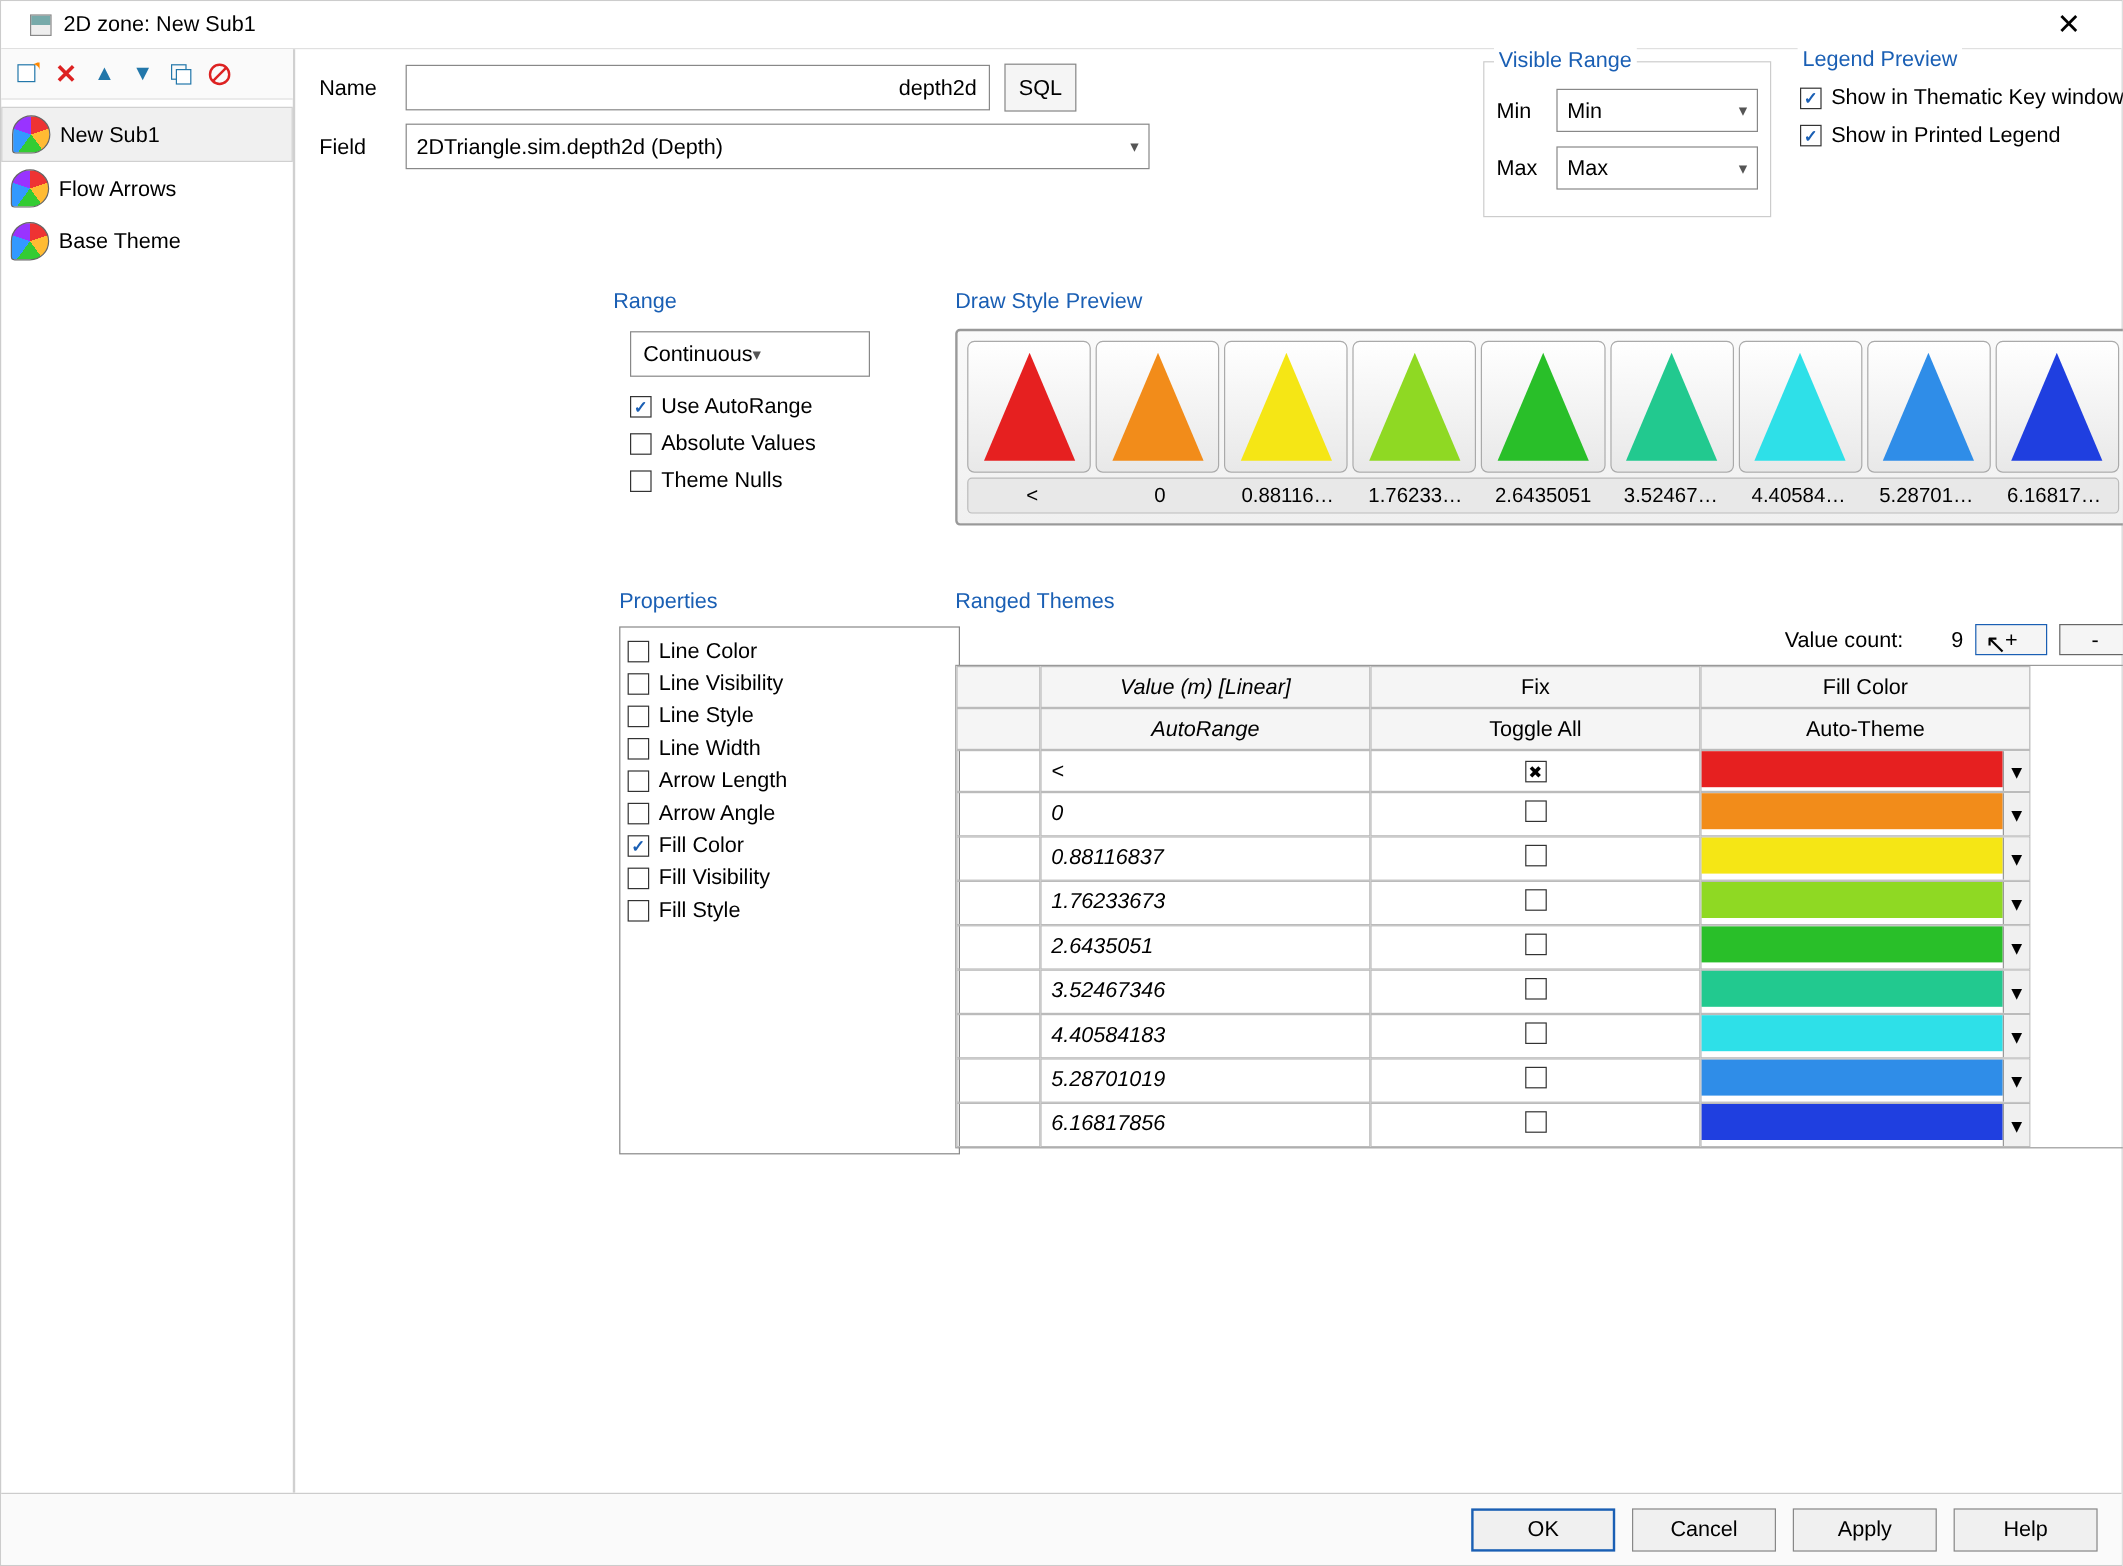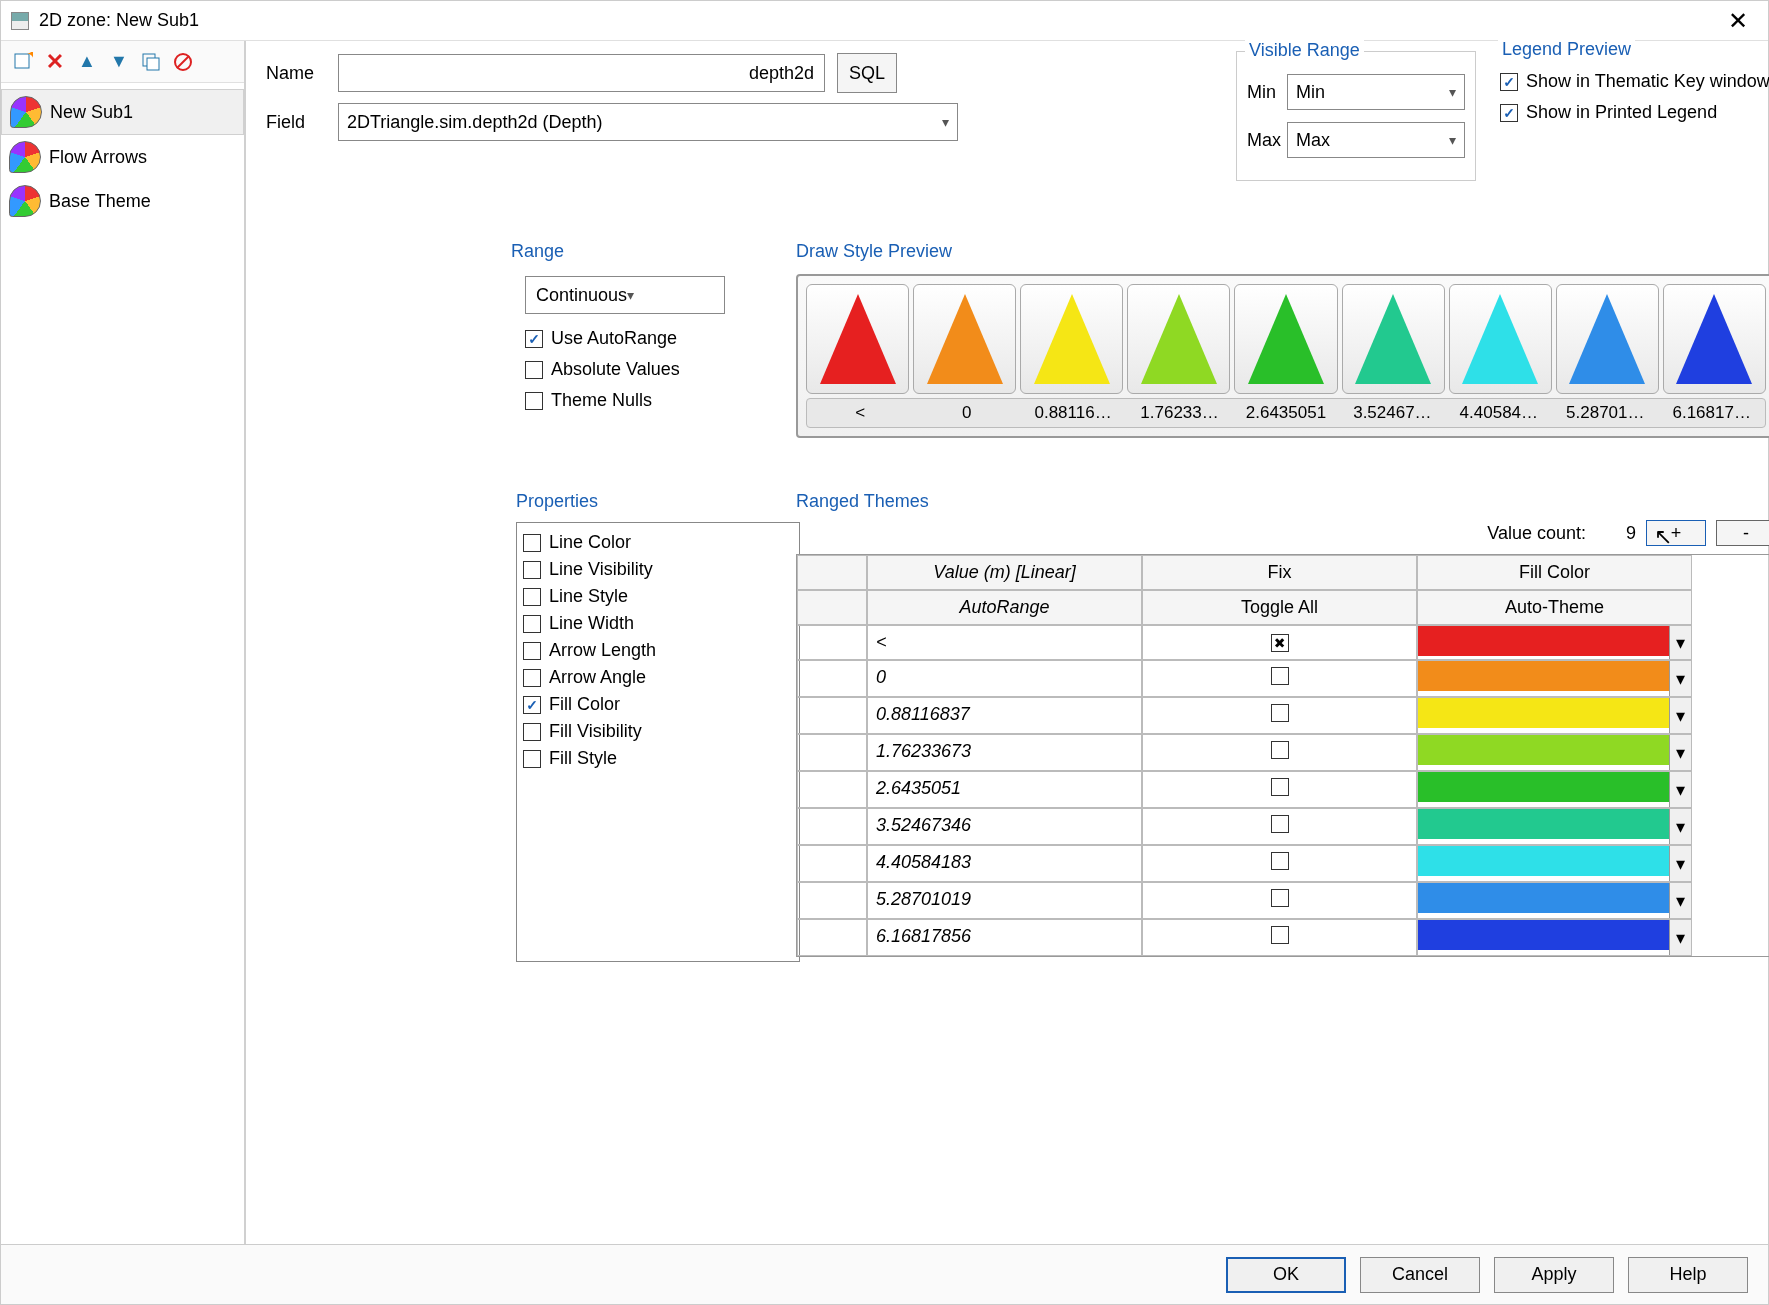--- a/index.html
+++ b/index.html
@@ -1,18 +1,18 @@
 <!DOCTYPE html>
 <html><head>
 <meta charset="utf-8">
 <style>
 * { box-sizing: border-box; font-family: 'Segoe UI', Tahoma, sans-serif; font-size: 18px; }
 body { margin: 0; padding: 0; background: #fff; }
 .window { width: 1769px; height: 1305px; display: flex; flex-direction: column; border: 1px solid #ccc; }
-.titlebar { height: 40px; display: flex; align-items: center; padding: 0 10px; background: #fff; border-bottom: 1px solid #e0e0e0; }
+.titlebar { height: 40px; display: flex; align-items: center; padding: 0 24px; background: #fff; border-bottom: 1px solid #e0e0e0; }
 .titlebar .icon { width: 18px; height: 18px; margin-right: 10px; background: linear-gradient(#7aa 50%, #eee 50%); border: 1px solid #888; }
 .titlebar .title { flex: 1; }
 .titlebar .close { font-size: 24px; cursor: pointer; padding: 0 10px; }
 .body { flex: 1; display: flex; }
 .sidebar { width: 245px; border-right: 2px solid #d0d0d0; display: flex; flex-direction: column; }
 .toolstrip { height: 42px; display: flex; align-items: center; gap: 4px; padding: 0 8px; border-bottom: 1px solid #e0e0e0; background: #fafafa; }
 .toolbtn { width: 28px; height: 28px; display: flex; align-items: center; justify-content: center; cursor: pointer; }
 .sidebar-items { flex: 1; padding-top: 6px; }
 .sidebar-item { display: flex; align-items: center; padding: 6px 8px; cursor: pointer; gap: 8px; }
 .sidebar-item.selected { background: #f0f0f0; border: 1px solid #d0d0d0; }
@@ -22,21 +22,21 @@
 .row { display: flex; align-items: center; margin-bottom: 10px; gap: 12px; }
 .lbl { width: 60px; }
 input[type=text].field { border: 1px solid #888; padding: 6px 10px; height: 38px; }
 .name-field { width: 487px; text-align: right; }
 .sql-btn { width: 60px; height: 40px; border: 1px solid #888; background: #f5f5f5; cursor: pointer; }
 .field-select { width: 620px; height: 38px; border: 1px solid #888; padding: 4px 8px; background: #fff; display: flex; align-items: center; justify-content: space-between; cursor: pointer; }
 .chev { font-size: 14px; color: #555; }
 .fieldset { position: absolute; border: 1px solid #ccc; padding: 10px; }
 .fieldset-label { position: absolute; top: -12px; left: 8px; background: #fff; padding: 0 4px; color: #1a5fb4; }
 .visible-range { left: 990px; top: 10px; width: 240px; height: 130px; }
-.vr-row { display: flex; align-items: center; margin-top: 12px; }
+.vr-row { display: flex; align-items: center; gap: 10px; margin-top: 12px; }
 .vr-row .vlbl { width: 40px; }
 .combo { flex: 1; height: 36px; border: 1px solid #888; display: flex; align-items: center; justify-content: space-between; padding: 0 8px; background: #fff; cursor: pointer; }
 .legend-ctrl { left: 1244px; top: 10px; width: 300px; height: 130px; border: none; }
 .legend-ctrl .fieldset-label { color: #1a5fb4; }
 .chk { display: flex; align-items: center; gap: 8px; margin-top: 10px; cursor: pointer; }
 .chkbox { width: 18px; height: 18px; border: 1px solid #333; background: #fff; display: flex; align-items: center; justify-content: center; font-size: 14px; font-weight: bold; }
 .chkbox.checked::after { content:"✓"; color:#1a5fb4; }
 .range-box { position: absolute; left: 265px; top: 200px; width: 240px; }
 .range-combo { width: 200px; height: 38px; border: 1px solid #888; display:flex; align-items:center; padding:0 10px; background:#fff; cursor:pointer; margin: 14px 0 14px 14px;}
 .range-chks { margin-left: 14px; }

